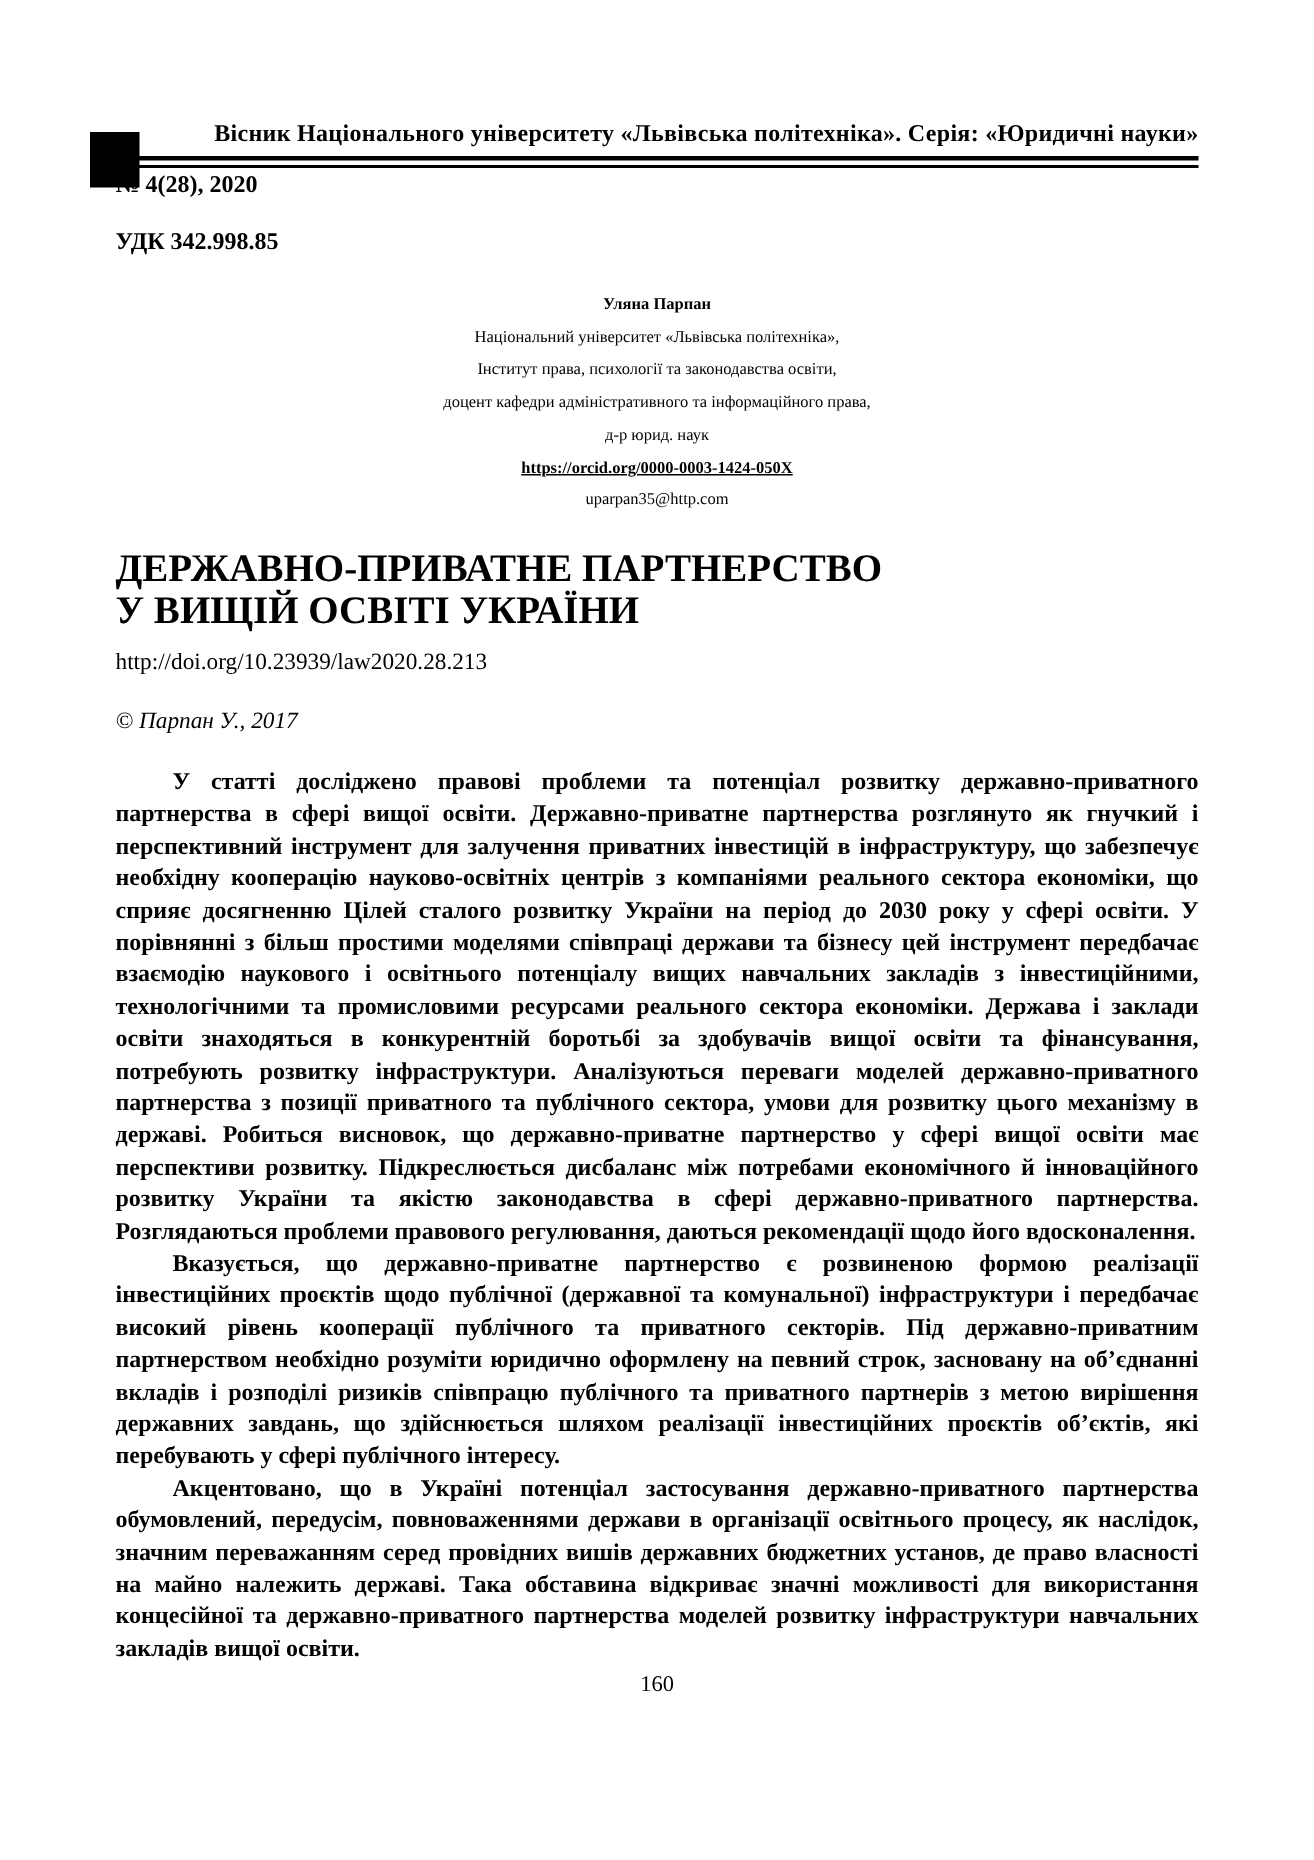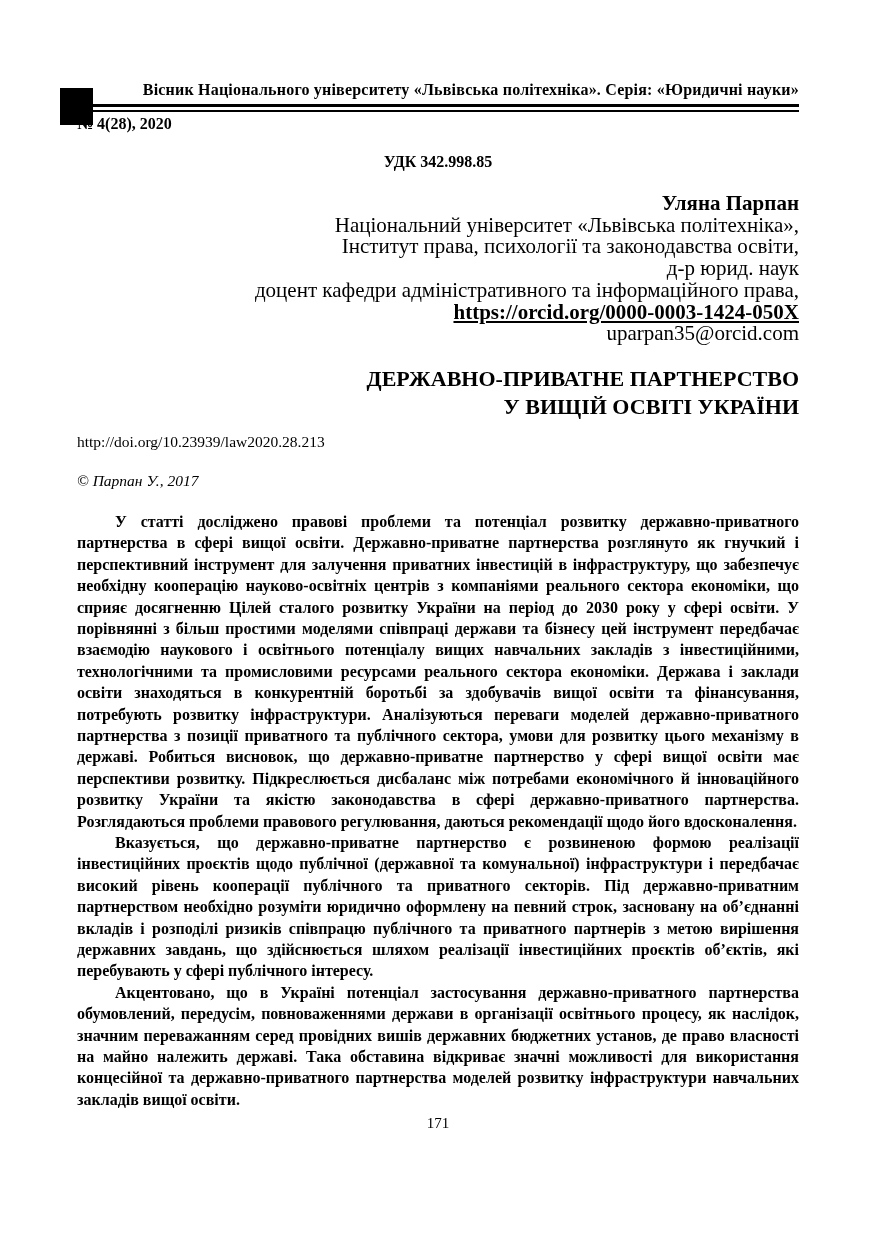--- a/index.html
+++ b/index.html
@@ -41,38 +41,38 @@
     border-bottom: 2px solid #000;
   }
   .issue-line {
     margin-top: 2px;
     font-weight: bold;
     font-size: 16px;
     line-height: 20px;
   }
   .udc-line {
     margin-top: 18px;
-    text-align: center;
+    text-align: left;
     font-weight: bold;
     font-size: 16px;
     line-height: 20px;
   }
   .author-block {
     margin-top: 21px;
-    text-align: right;
-    font-size: 21px;
+    text-align: center;
+    font-size: 11px;
     line-height: 21.7px;
   }
   .author-name { font-weight: bold; }
   .orcid-line { font-weight: bold; text-decoration: underline; }
   .article-title {
     margin-top: 20px;
-    text-align: right;
+    text-align: left;
     font-weight: bold;
-    font-size: 22px;
+    font-size: 26px;
     line-height: 28px;
   }
   .doi-line {
     margin-top: 12px;
     font-size: 15.5px;
     line-height: 18px;
   }
   .copyright-line {
     margin-top: 21px;
     font-style: italic;
@@ -110,36 +110,36 @@
   <div class="double-rule"></div>
 
   <div class="issue-line">№ 4(28), 2020</div>
 
   <div class="udc-line">УДК 342.998.85</div>
 
   <div class="author-block">
     <div class="author-name">Уляна Парпан</div>
     <div>Національний університет «Львівська політехніка»,</div>
     <div>Інститут права, психології та законодавства освіти,</div>
+    <div>доцент кафедри адміністративного та інформаційного права,</div>
     <div>д-р юрид. наук</div>
-    <div>доцент кафедри адміністративного та інформаційного права,</div>
     <div class="orcid-line"><a class="plainlink">https://orcid.org/0000-0003-1424-050X</a></div>
-    <div><a class="plainlink">uparpan35@orcid.com</a></div>
+    <div><a class="plainlink">uparpan35@http.com</a></div>
   </div>
 
   <div class="article-title">
     <div>ДЕРЖАВНО-ПРИВАТНЕ ПАРТНЕРСТВО</div>
     <div>У ВИЩІЙ ОСВІТІ УКРАЇНИ</div>
   </div>
 
   <div class="doi-line"><a class="plainlink">http://doi.org/10.23939/law2020.28.213</a></div>
 
   <div class="copyright-line">© Парпан У., 2017</div>
 
   <div class="abstract">
     <p>У статті досліджено правові проблеми та потенціал розвитку державно-приватного партнерства в сфері вищої освіти. Державно-приватне партнерства розглянуто як гнучкий і перспективний інструмент для залучення приватних інвестицій в інфраструктуру, що забезпечує необхідну кооперацію науково-освітніх центрів з компаніями реального сектора економіки, що сприяє досягненню Цілей сталого розвитку України на період до 2030 року у сфері освіти. У порівнянні з більш простими моделями співпраці держави та бізнесу цей інструмент передбачає взаємодію наукового і освітнього потенціалу вищих навчальних закладів з інвестиційними, технологічними та промисловими ресурсами реального сектора економіки. Держава і заклади освіти знаходяться в конкурентній боротьбі за здобувачів вищої освіти та фінансування, потребують розвитку інфраструктури. Аналізуються переваги моделей державно-приватного партнерства з позиції приватного та публічного сектора, умови для розвитку цього механізму в державі. Робиться висновок, що державно-приватне партнерство у сфері вищої освіти має перспективи розвитку. Підкреслюється дисбаланс між потребами економічного й інноваційного розвитку України та якістю законодавства в сфері державно-приватного партнерства. Розглядаються проблеми правового регулювання, даються рекомендації щодо його вдосконалення.</p>
     <p>Вказується, що державно-приватне партнерство є розвиненою формою реалізації інвестиційних проєктів щодо публічної (державної та комунальної) інфраструктури і передбачає високий рівень кооперації публічного та приватного секторів. Під державно-приватним партнерством необхідно розуміти юридично оформлену на певний строк, засновану на об’єднанні вкладів і розподілі ризиків співпрацю публічного та приватного партнерів з метою вирішення державних завдань, що здійснюється шляхом реалізації інвестиційних проєктів об’єктів, які перебувають у сфері публічного інтересу.</p>
     <p>Акцентовано, що в Україні потенціал застосування державно-приватного партнерства обумовлений, передусім, повноваженнями держави в організації освітнього процесу, як наслідок, значним переважанням серед провідних вишів державних бюджетних установ, де право власності на майно належить державі. Така обставина відкриває значні можливості для використання концесійної та державно-приватного партнерства моделей розвитку інфраструктури навчальних закладів вищої освіти.</p>
   </div>
 
-  <div class="page-number">171</div>
+  <div class="page-number">160</div>
 
 </div>
 
 </body></html>

